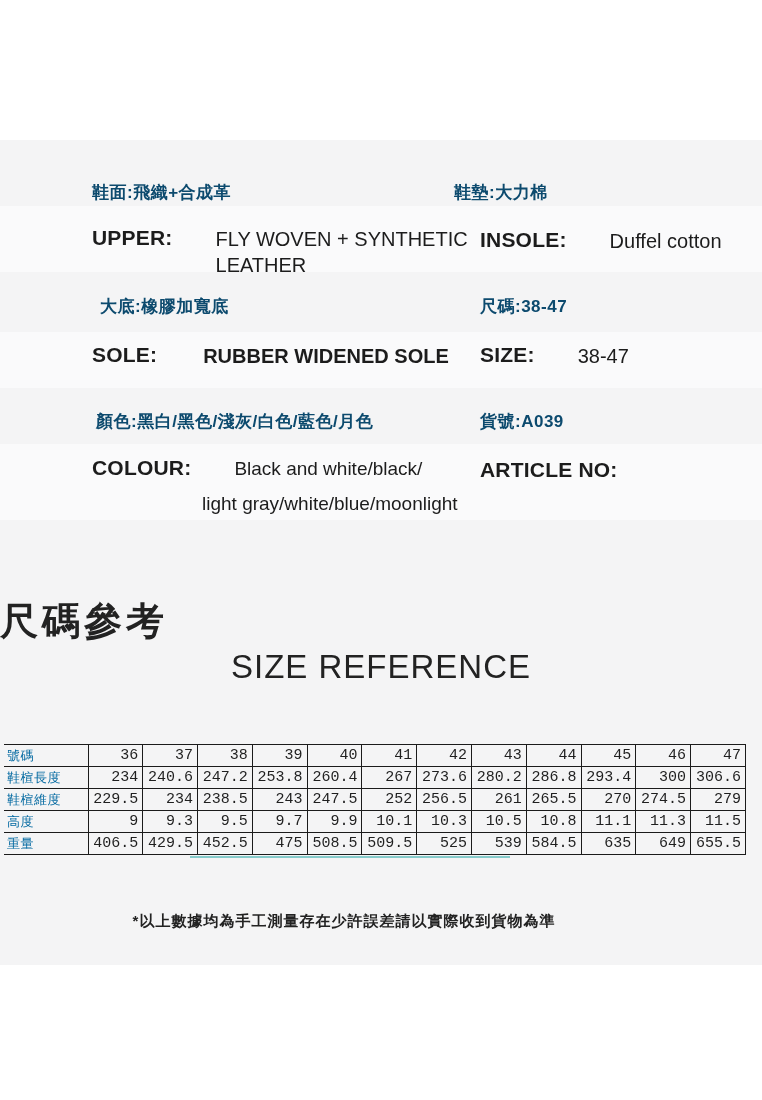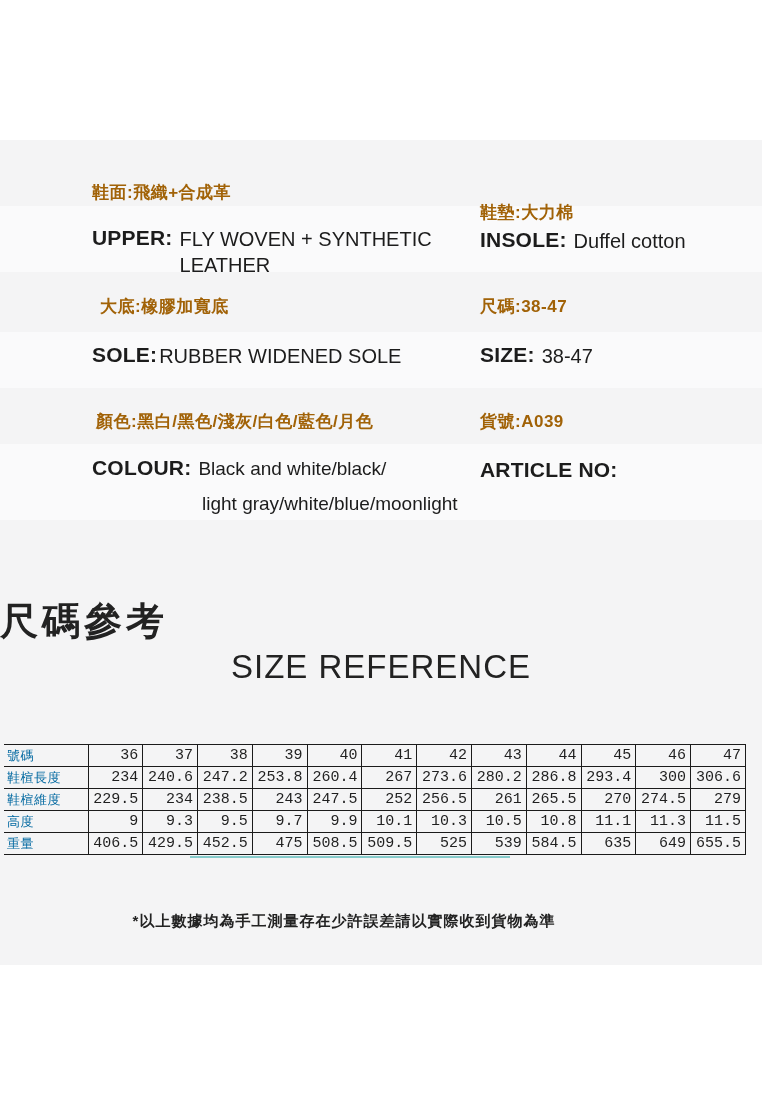--- a/index.html
+++ b/index.html
@@ -15,28 +15,28 @@
   .panel {
     position:absolute; left:0; top:140px; width:762px; height:825px;
     background:#f4f4f5;
   }
   .strip { position:absolute; left:0; width:762px; background:#fafafb; }
   #strip1 { top:206px; height:66px; }
   #strip2 { top:332px; height:56px; }
   #strip3 { top:444px; height:76px; }
   .abs { position:absolute; }
   .zh {
-    font-weight:bold; font-size:17px; color:#a16207; letter-spacing:0.5px;
+    font-weight:bold; font-size:17px; color:#0c4a6e; letter-spacing:0.5px;
     white-space:nowrap;
   }
-  .en { font-size:20px; display:flex; align-items:flex-start; white-space:nowrap; }
+  .en { font-size:20px; display:flex; align-items:flex-start; white-space:nowrap;gap:36px; }
   .en .lbl { font-weight:bold; font-size:21px; letter-spacing:0.2px; }
   .en .val { margin-left:7px; line-height:26px; }
   .en .val.wrap { white-space:normal; width:292px; }
-  .en .val.tight { margin-left:2px; }
+  .en .val.tight { margin-left:10px;font-weight:bold; }
   .colour-val { font-size:19px; }
   .title-zh {
     left:0; top:596px; width:624px; text-align:left;
     font-size:38px; font-weight:bold; letter-spacing:4px; color:#222;
   }
   .title-en {
     left:0; top:648px; width:762px; text-align:center;
     font-size:33px; font-weight:normal; letter-spacing:1px; color:#222;
   }
   table.sizes {
@@ -77,21 +77,21 @@
 <body>
 
 <div class="page">
 
   <div class="panel"></div>
   <div class="strip" id="strip1"></div>
   <div class="strip" id="strip2"></div>
   <div class="strip" id="strip3"></div>
 
   <div class="abs zh" style="left:92px; top:181px;">鞋面:飛織+合成革</div>
-  <div class="abs zh" style="left:480px; top:181px;margin-top:20px;">鞋墊:大力棉</div>
+  <div class="abs zh" style="left:454px; top:181px;">鞋墊:大力棉</div>
 
   <div class="abs en" style="left:92px; top:226px;">
     <span class="lbl">UPPER:</span>
     <span class="val wrap">FLY WOVEN + SYNTHETIC LEATHER</span>
   </div>
   <div class="abs en" style="left:480px; top:228px;">
     <span class="lbl">INSOLE:</span>
     <span class="val">Duffel cotton</span>
   </div>
 

